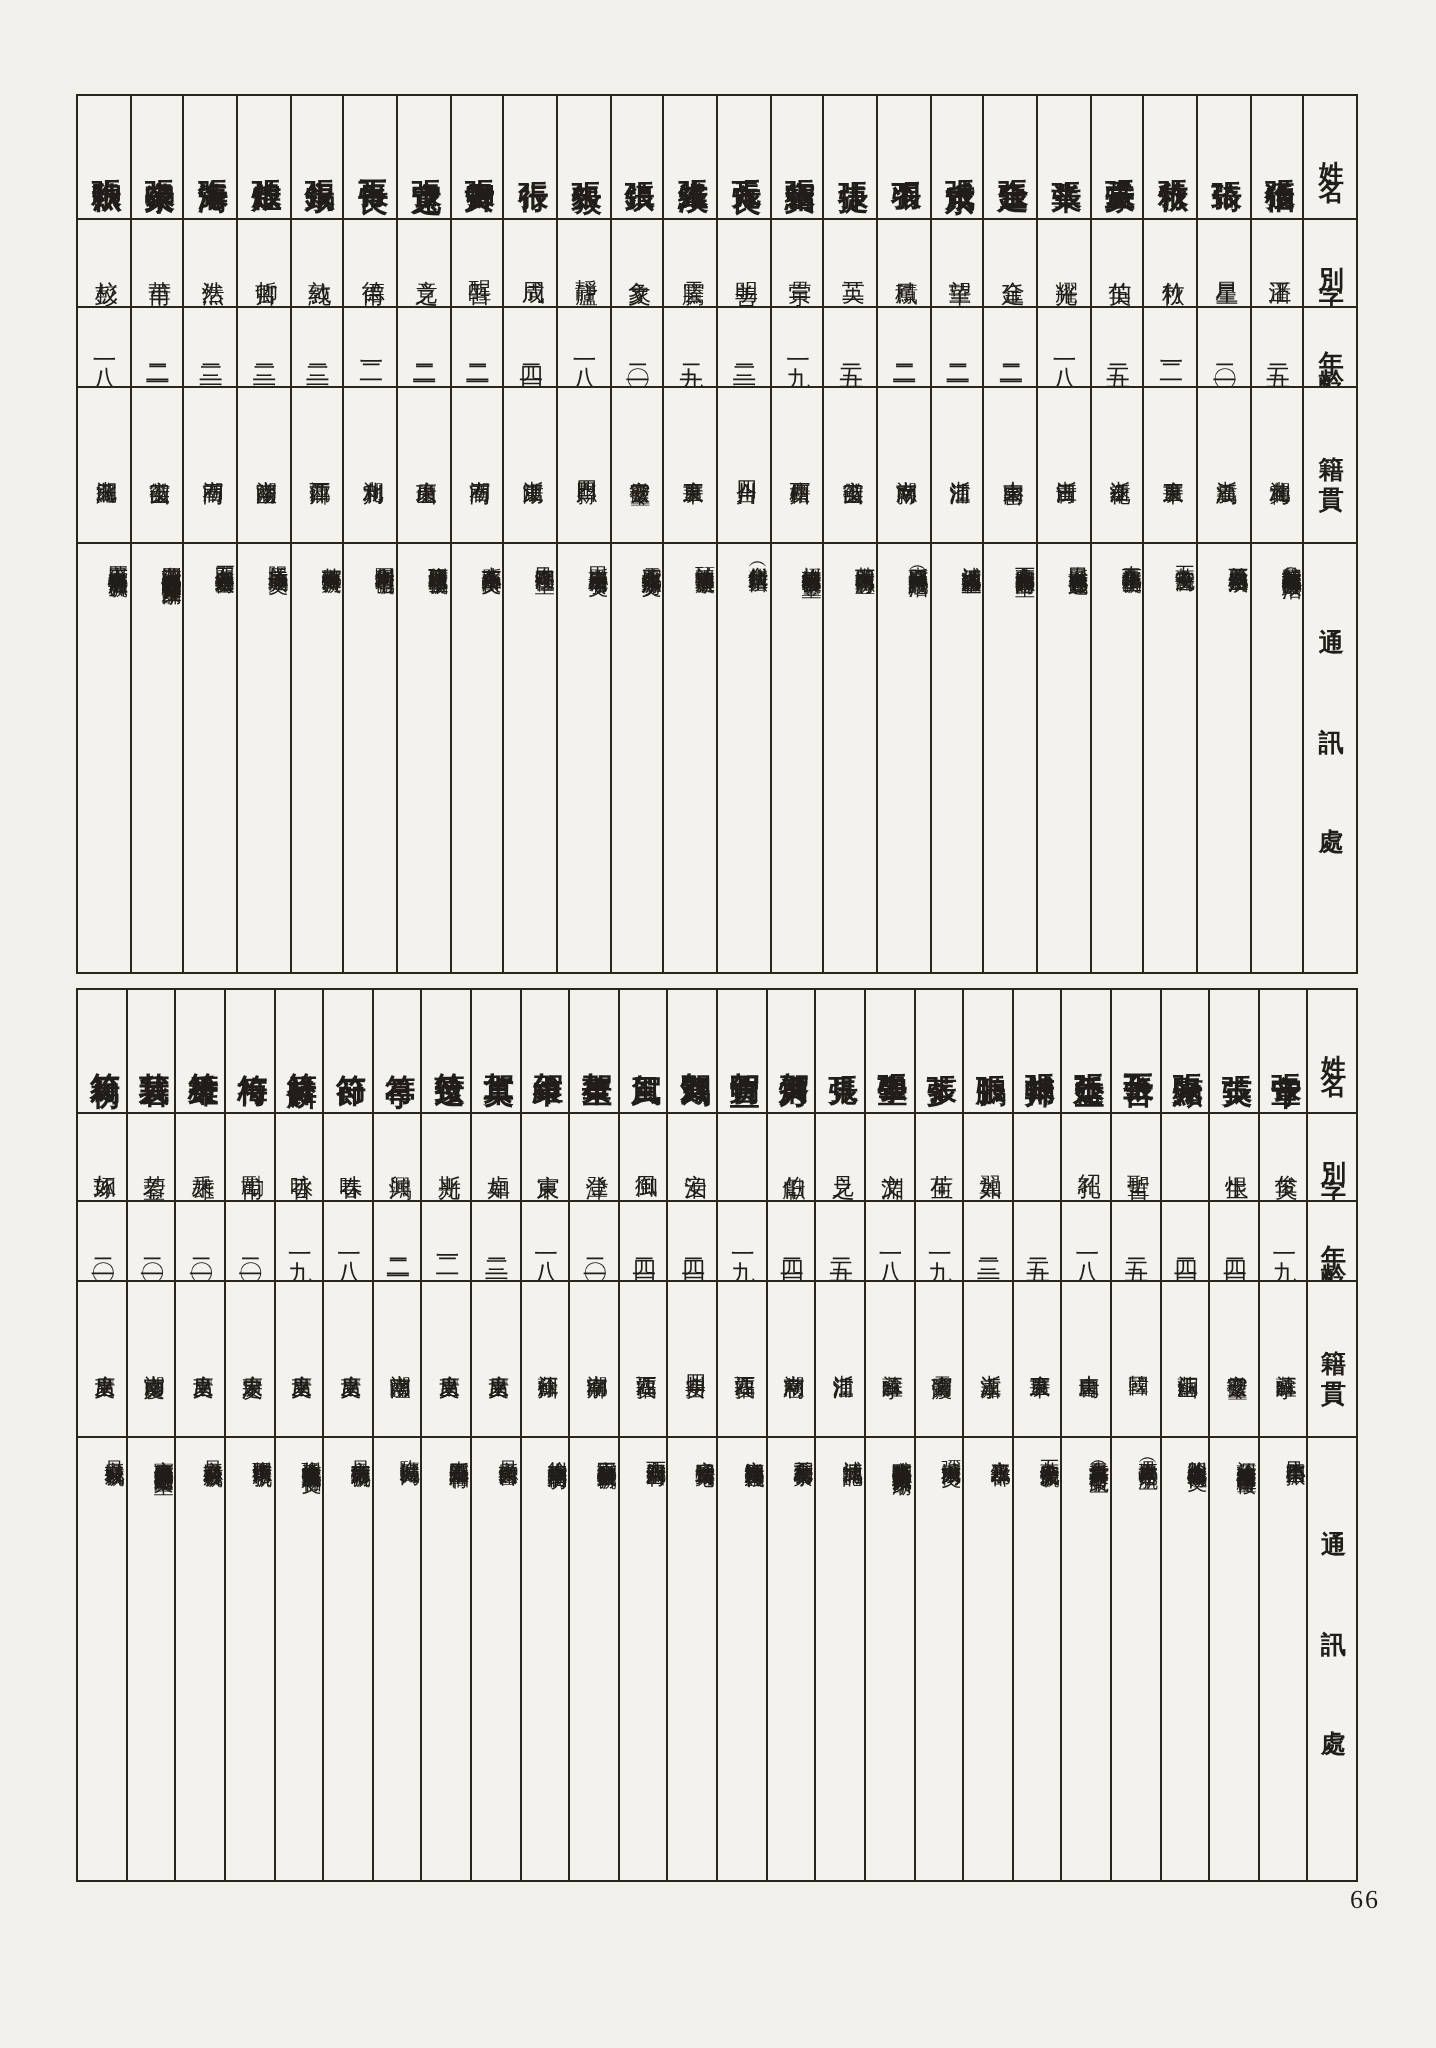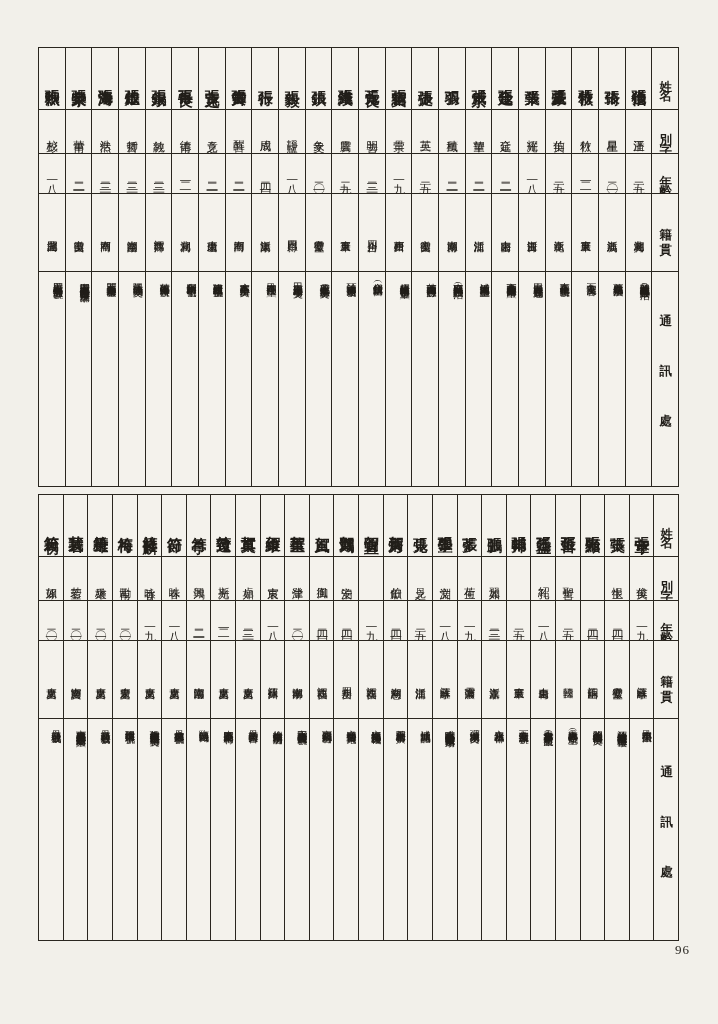--- a/index.html
+++ b/index.html
@@ -828,14 +828,14 @@
           </div>
     <div class="cell c-native">
             <span class="v">廣東文昌</span>
           </div>
     <div class="cell c-addr">文昌縣城合成號</div>
   </div>
       </div>
 
   </div>
 
-  <div class="page-number">96</div>
+  <div class="page-number">66</div>
 </div>
 
 </body></html>

